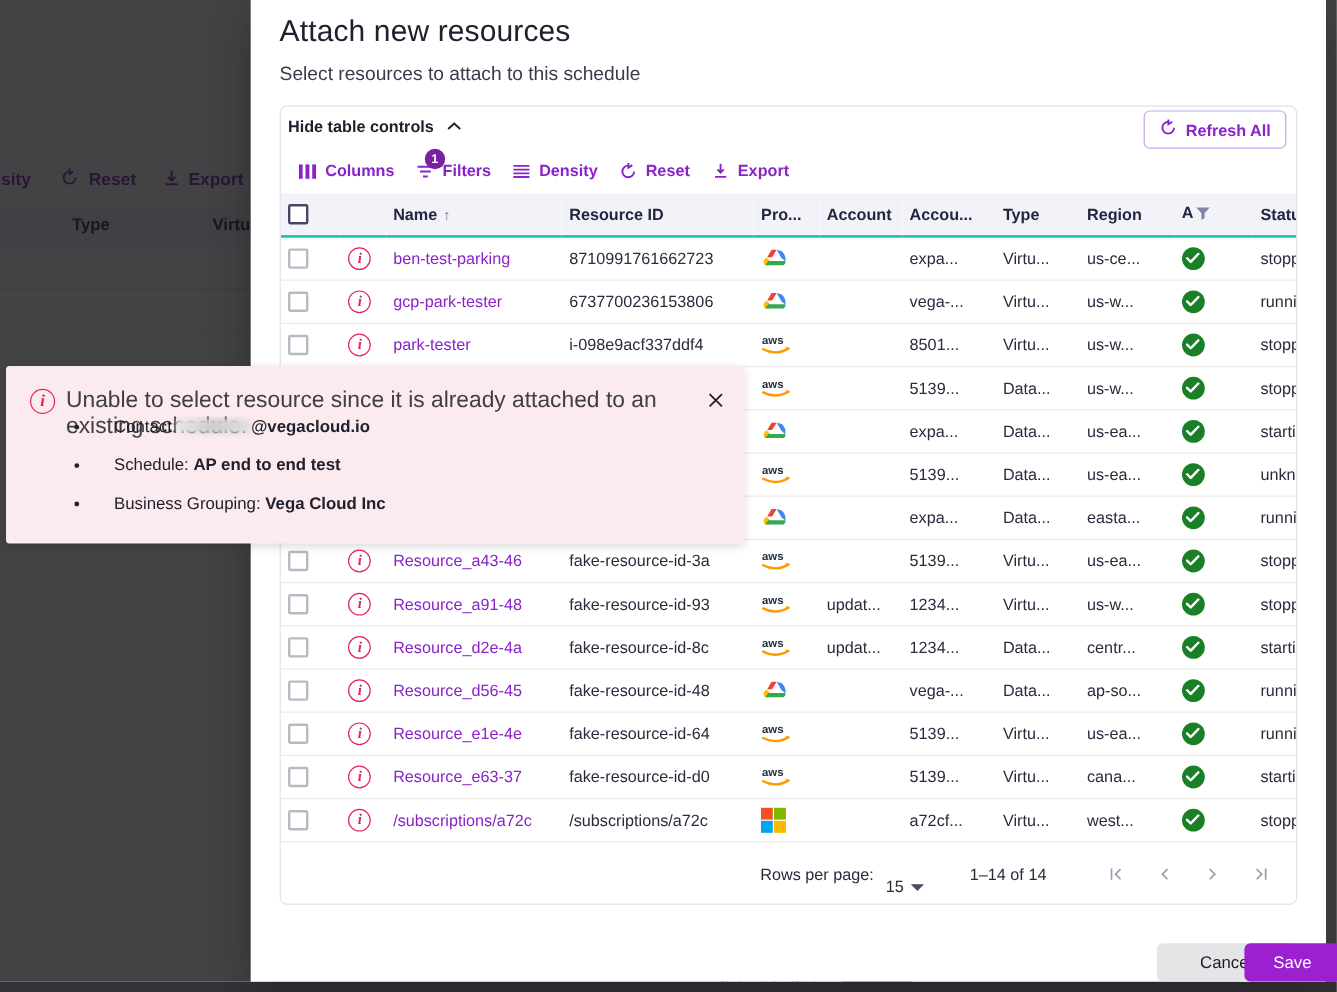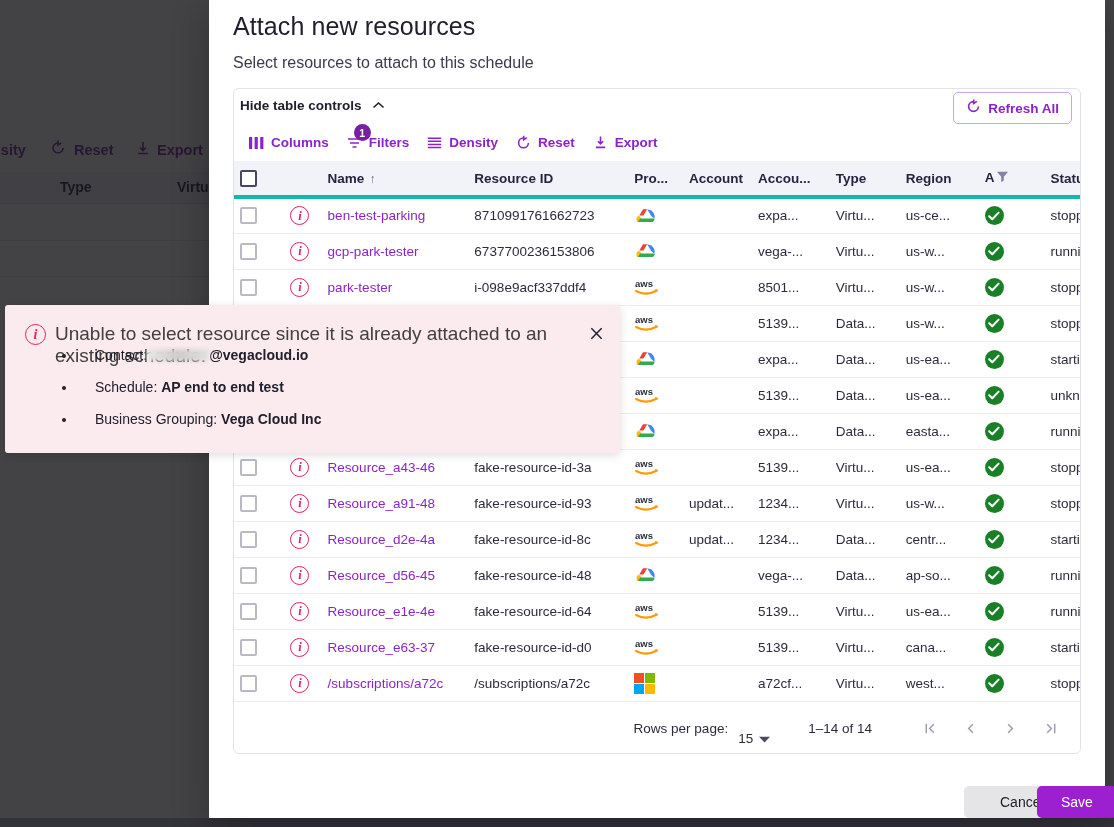--- a/index.html
+++ b/index.html
@@ -127,21 +127,21 @@
   }
   table.grid {
     border-collapse: collapse; width: 920px; table-layout: fixed;
     font-size: 13.5px;
   }
   table.grid thead th {
     background: #f2f3f8;
     height: 36px;
     font-weight: 600; color: #252540;
     text-align: left;
-    border-bottom: 4px solid #14b8a6;
+    border-bottom: 2px solid #14b8a6;
     padding: 0 6px;
     white-space: nowrap; overflow: hidden;
   }
   table.grid tbody td {
     height: 36px;
     border-bottom: 1px solid #ececed;
     padding: 0 6px;
     color: #2b2b3d;
     white-space: nowrap; overflow: hidden;
     vertical-align: middle;

